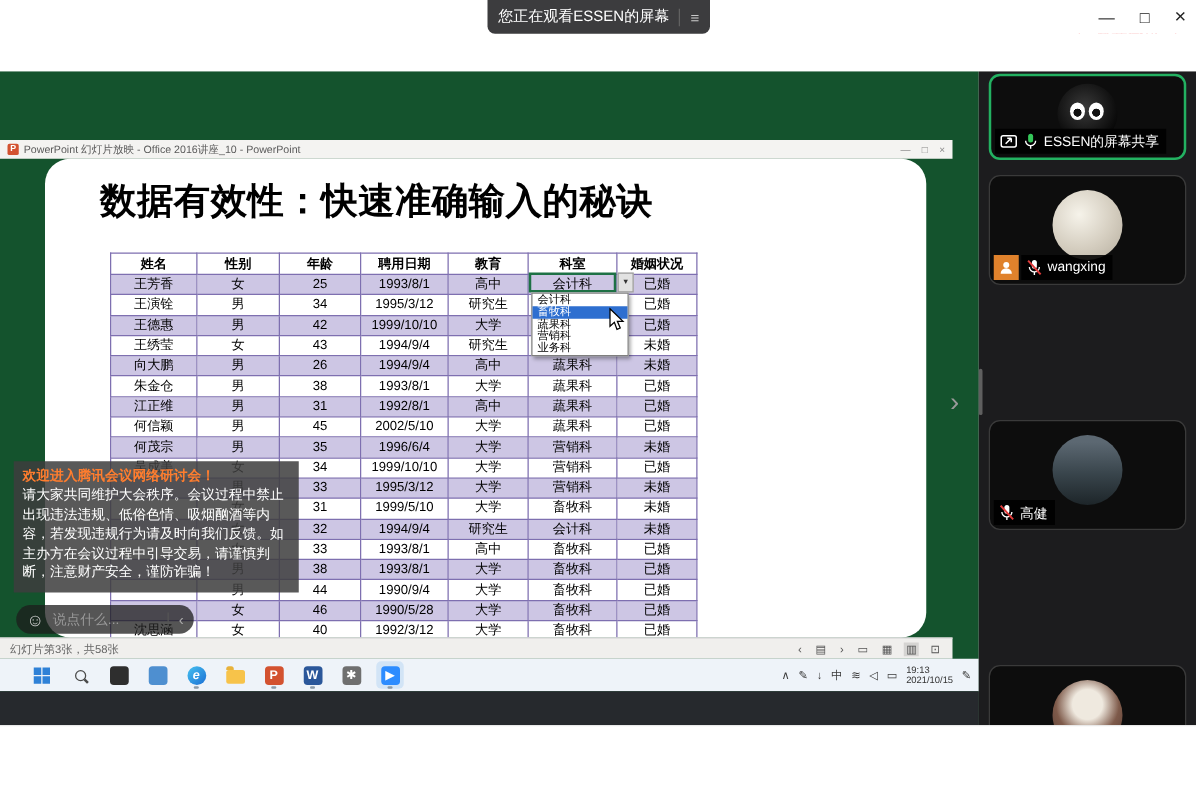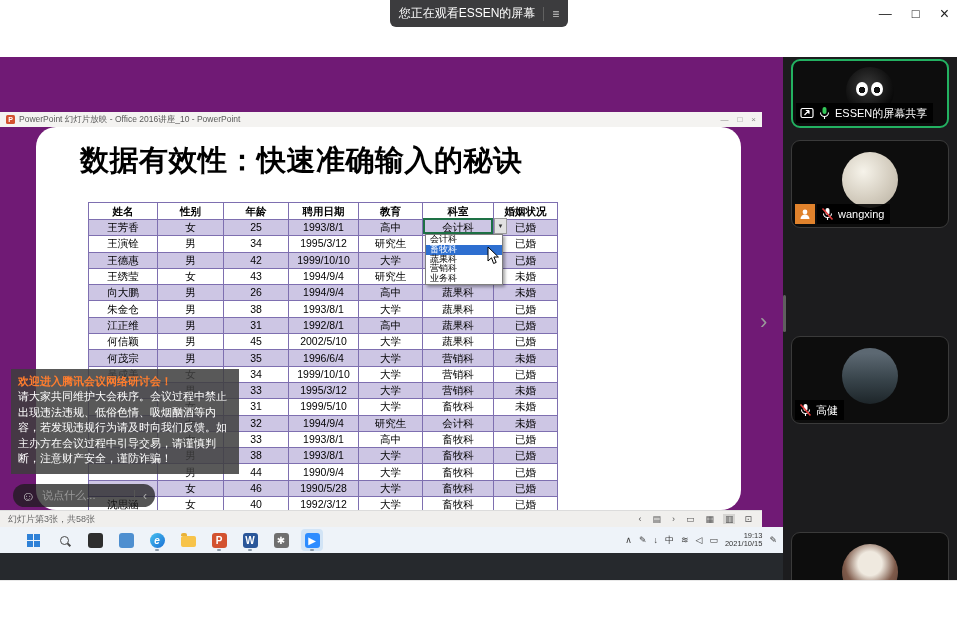--- a/index.html
+++ b/index.html
@@ -27,21 +27,21 @@
   .shield::after{content:"+";position:absolute;left:0;top:0;right:0;bottom:1px;color:#fff;font-size:10px;font-weight:bold;
           display:flex;align-items:center;justify-content:center;}
   .sig{display:flex;align-items:flex-end;gap:1.5px;height:12px;}
   .sig i{display:block;width:3px;background:#17c25a;border-radius:1px;}
   .tool-right{right:11px;top:4px;display:flex;gap:9px;align-items:center;}
   .pill{height:22px;border:1px solid #d9d9d9;border-radius:3px;background:#fff;display:flex;align-items:center;
         gap:5px;padding:0 8px;font-size:12px;color:#2b2b2b;cursor:pointer;}
   .caret{font-size:8px;color:#666;}
 
   
-  .stage{left:0;top:57px;width:783px;height:523px;background:#701a75;z-index:1;}
+  .stage{left:0;top:57px;width:783px;height:523px;background:#14532d;z-index:1;}
   .ppt-titlebar{left:0;top:55px;width:762px;height:15px;background:#f4f3f1;display:flex;align-items:center;
         padding:0 6px;box-sizing:border-box;font-size:8.5px;color:#5a5a5a;gap:4px;}
   .ppt-ico{width:9px;height:9px;background:#d35230;border-radius:1.5px;color:#fff;font-size:7px;font-weight:bold;
         display:flex;align-items:center;justify-content:center;flex:none;}
   .ppt-ctl{margin-left:auto;display:flex;gap:9px;color:#8a8a8a;font-size:8px;}
   .slide{left:36px;top:70px;width:705px;height:383px;background:#fff;border-radius:20px;}
   .slide-title{left:44px;top:14px;font-size:29px;font-weight:900;color:#000;letter-spacing:0.5px;white-space:nowrap;}
 
   table.emp{left:52px;top:75px;position:absolute;border-collapse:collapse;table-layout:fixed;width:469px;}
   table.emp td,table.emp th{border:1px solid #7e6fb0;font-size:10.5px;text-align:center;padding:0;
@@ -86,21 +86,21 @@
         font-size:10px;font-weight:bold;color:#fff;}
   .winlogo{display:grid;grid-template-columns:6px 6px;grid-template-rows:6px 6px;gap:1px;}
   .winlogo i{background:#2f81d7;display:block;}
   .mag{width:7px;height:7px;border:1.5px solid #4a4a4a;border-radius:50%;position:relative;}
   .mag::after{content:"";position:absolute;width:1.5px;height:4px;background:#4a4a4a;left:7px;top:6.5px;transform:rotate(-45deg);}
   .folder{width:15px;height:11px;background:#f7c34a;border-radius:2px;position:relative;margin-top:2px;}
   .folder::before{content:"";position:absolute;top:-2.5px;left:0;width:6px;height:3px;background:#e8b23a;border-radius:2px 2px 0 0;}
   .edgec{width:15px;height:15px;border-radius:50%;background:linear-gradient(135deg,#46c1f0,#1b6fd4);
         color:#fff;font-size:10px;font-weight:bold;font-style:italic;display:flex;align-items:center;justify-content:center;}
   .tray{margin-left:auto;display:flex;align-items:center;gap:7px;color:#3a3a3a;font-size:9px;}
-  .clock{text-align:right;font-size:7.5px;line-height:8.5px;color:#333;}
+  .clock{font-size:7.5px;line-height:8.5px;color:#333;}
   .stage-bottom{left:0;top:496px;width:783px;height:27px;background:#26292d;}
 
   
   .sidebar{left:783px;top:57px;width:174px;height:523px;background:#1c1c1e;z-index:5;overflow:hidden;}
   .tile{position:absolute;left:8px;width:158px;background:#0d0d0d;border:1px solid #3a3a3a;border-radius:9px;
         box-sizing:border-box;overflow:hidden;cursor:pointer;}
   .tile.active{border:2px solid #23b161;}
   .avatar{position:absolute;left:50%;transform:translateX(-50%);border-radius:50%;}
   .av-soot{background:radial-gradient(circle at 45% 40%,#3a3a3a,#060606 75%);}
   .av-soot .eye{position:absolute;width:12px;height:14px;background:radial-gradient(circle at 50% 58%,#111 30%,#fff 34%);border-radius:50%;top:15px;}

